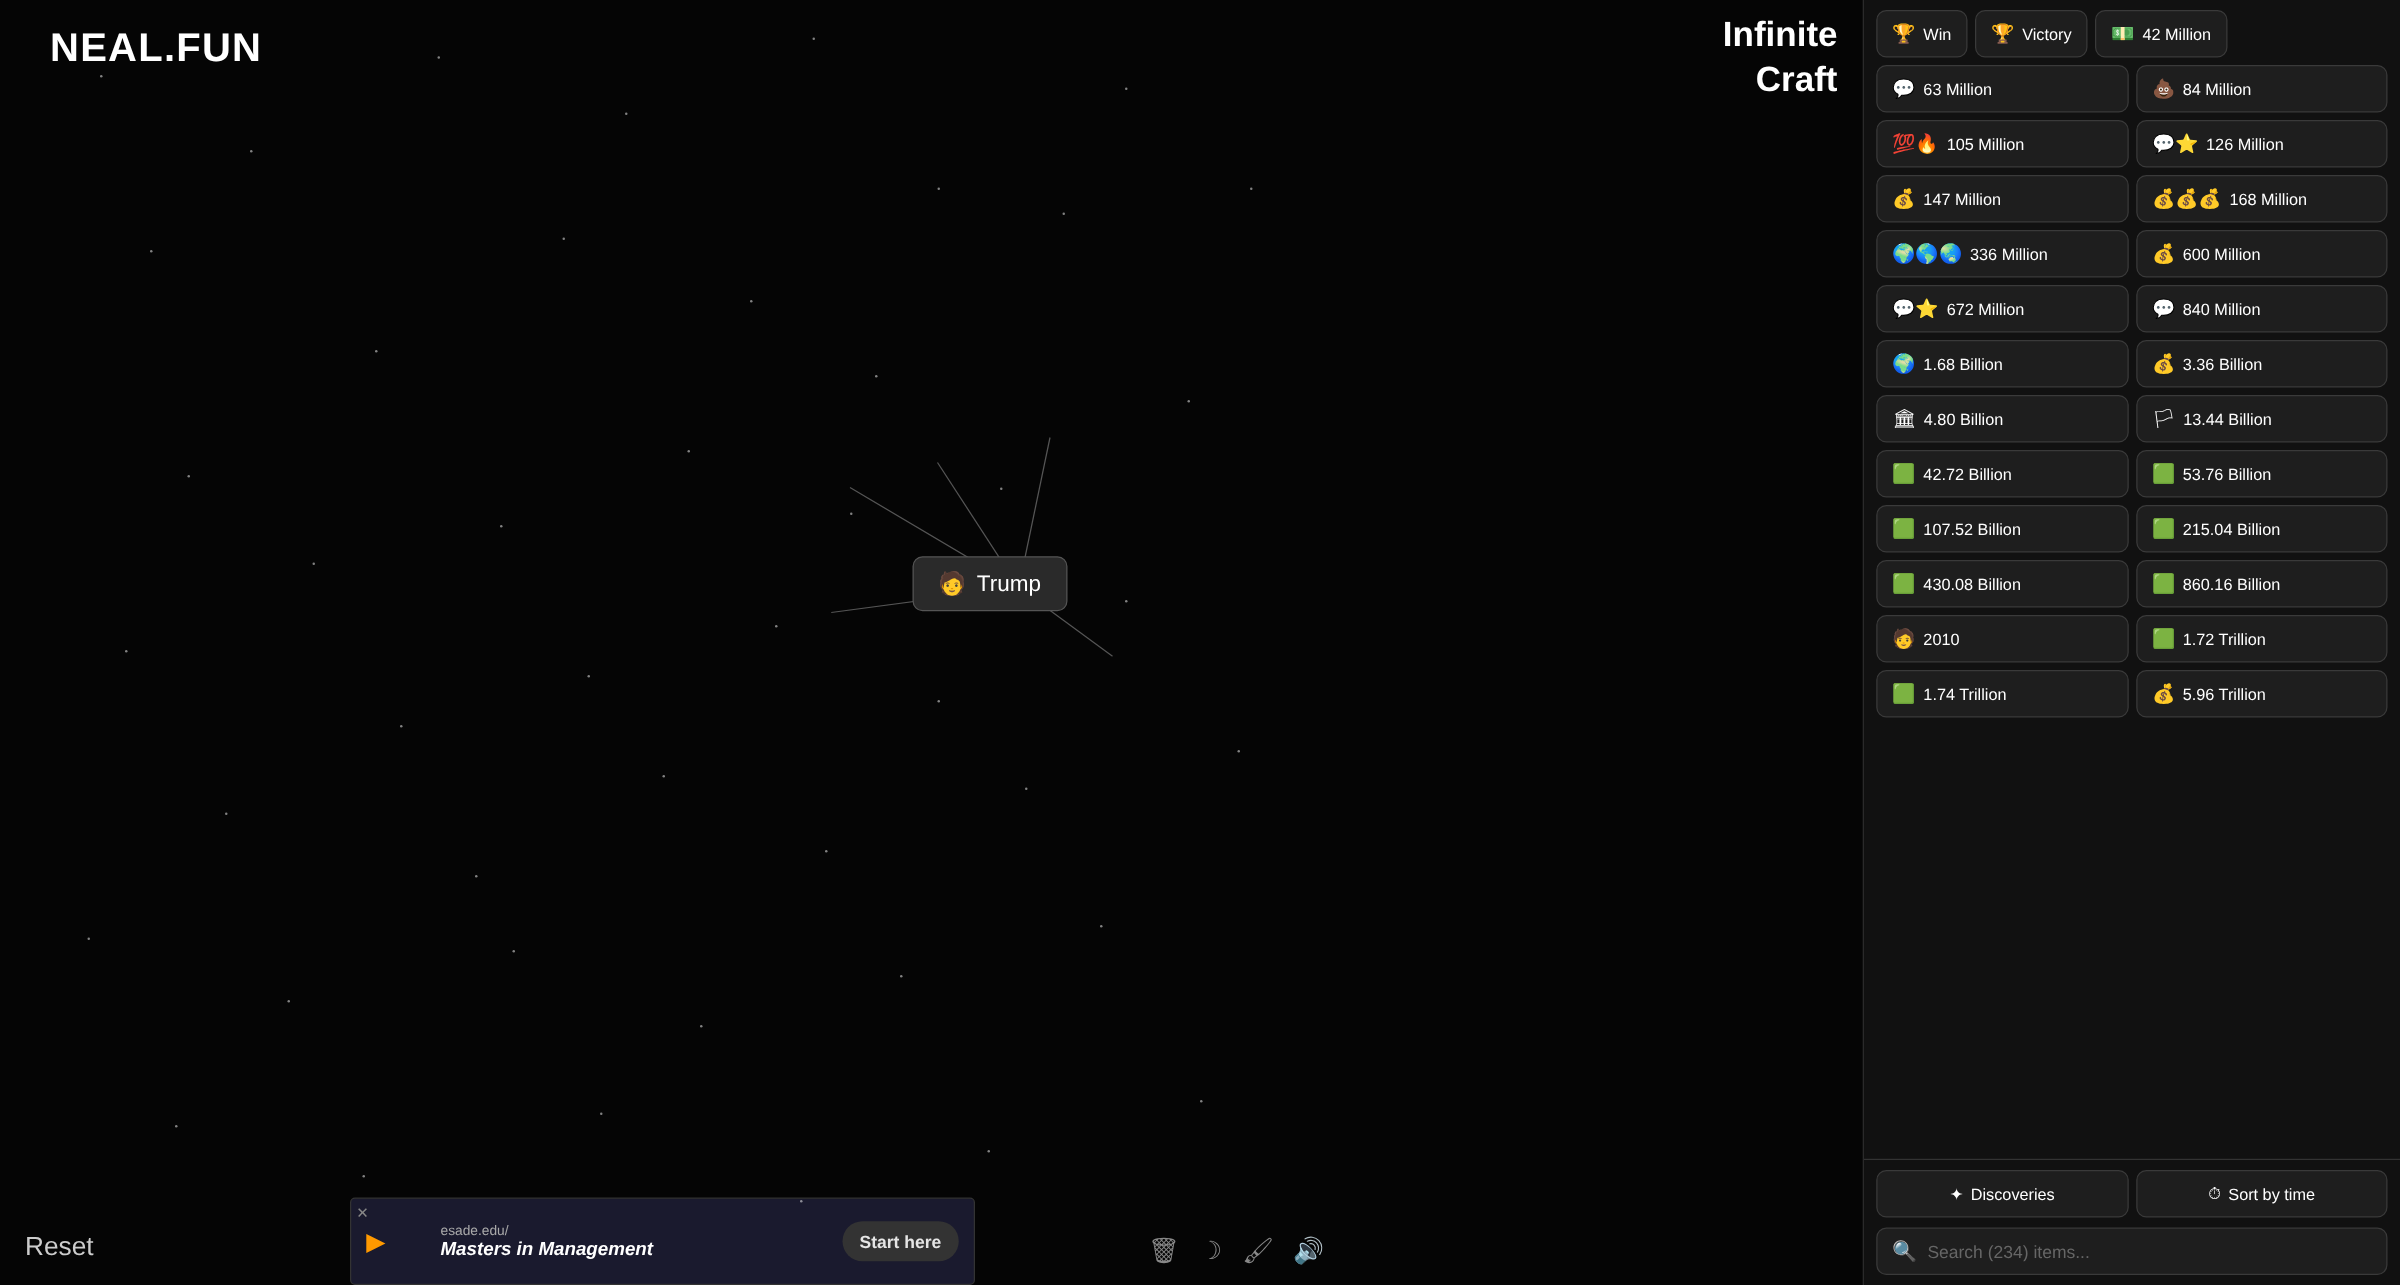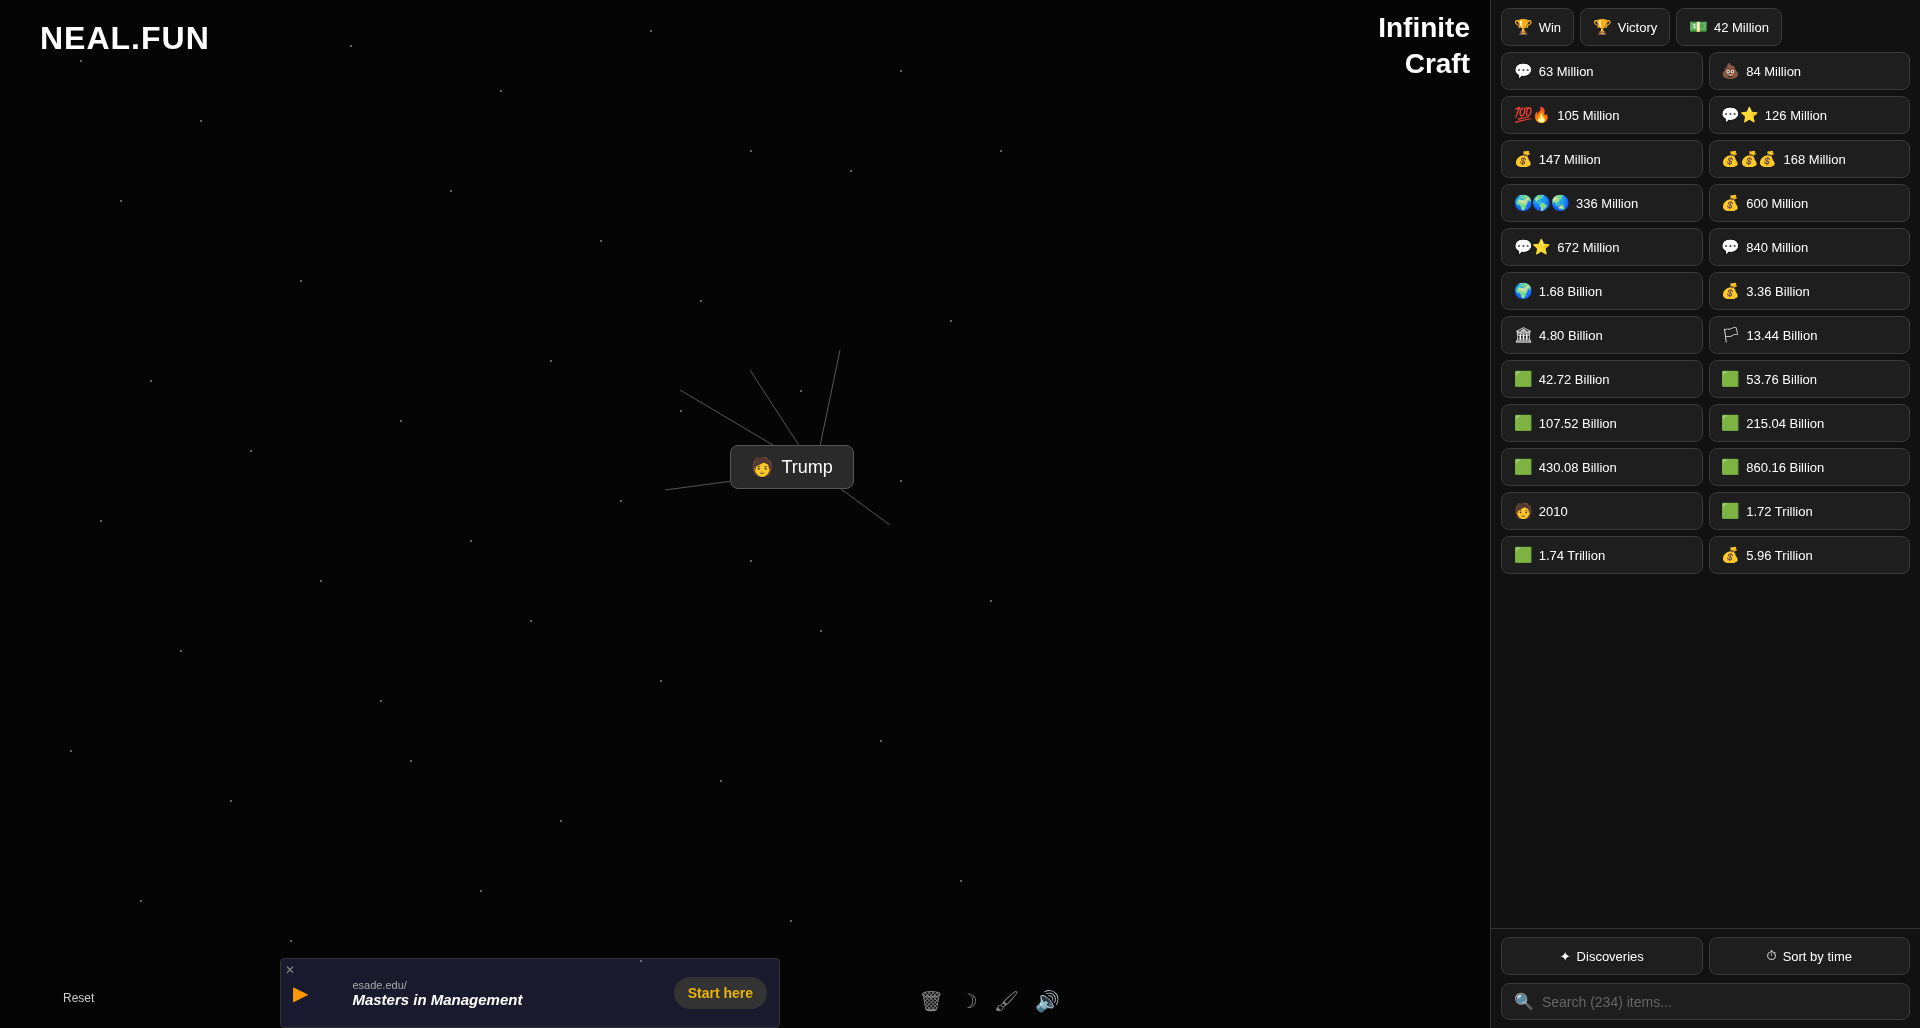--- a/index.html
+++ b/index.html
@@ -88,25 +88,24 @@
       right: 0;
       height: 60px;
       display: flex;
       align-items: center;
       padding: 0 20px;
       gap: 20px;
     }
 
     #reset-btn {
       color: #ccc;
-      font-size: 12px;
+      font-size: 21px;
       background: none;
       border: none;
       cursor: pointer;
-      margin-left: 43px;
     }
 
     #ad-banner {
       position: absolute;
       bottom: 0;
       left: 280px;
       width: 500px;
       height: 70px;
       background: #1a1a2e;
       border: 1px solid #333;
@@ -143,21 +142,21 @@
 
     .ad-text .ad-title {
       color: #fff;
       font-size: 15px;
       font-weight: 600;
       font-style: italic;
     }
 
     .ad-cta {
       background: #333;
-      color: #eab308;
+      color: #e5e5e5;
       border: none;
       padding: 8px 14px;
       border-radius: 20px;
       cursor: pointer;
       font-size: 14px;
       font-weight: 600;
     }
 
     
     #bottom-icons {

